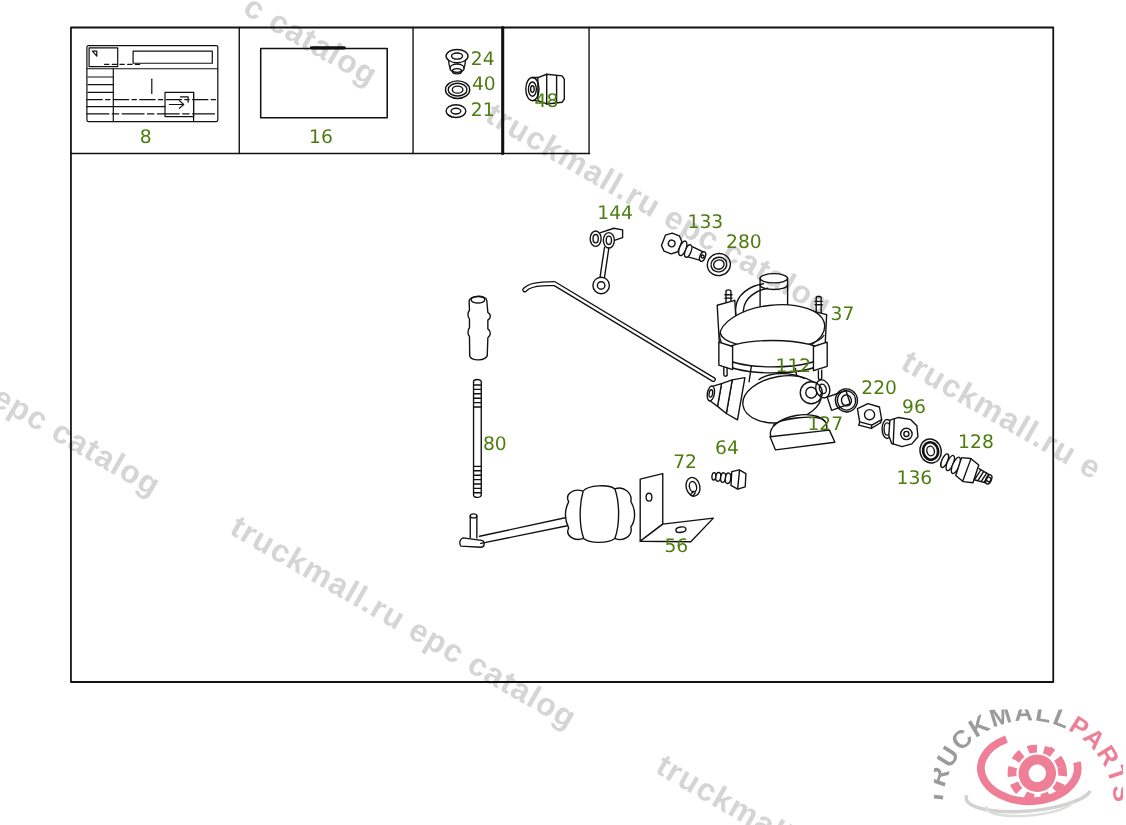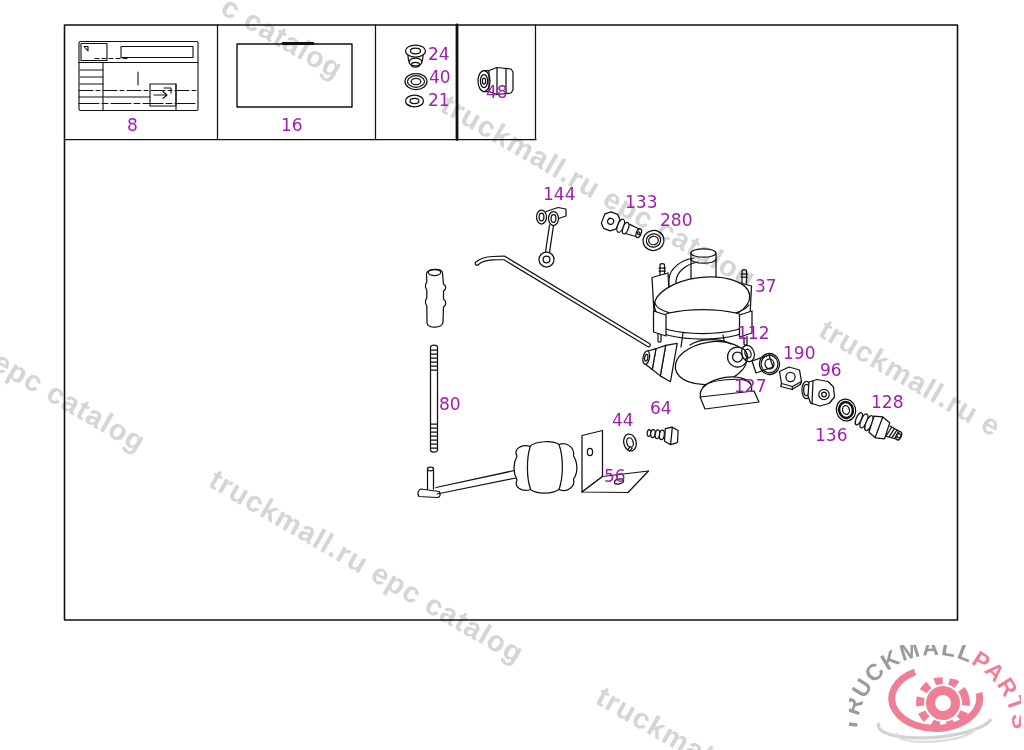--- a/index.html
+++ b/index.html
@@ -1,21 +1,21 @@
 <!DOCTYPE html>
 <html><head>
 <meta charset="utf-8">
 <style>
   html,body{margin:0;padding:0;background:#fff;}
   #page{position:relative;width:1024px;height:750px;overflow:hidden;background:#fff;
         font-family:"DejaVu Sans",sans-serif;}
   .wm{position:absolute;font:bold 29px "Liberation Sans",sans-serif;color:#d5d5d5;
       transform:rotate(30deg);transform-origin:0 0;white-space:nowrap;
       letter-spacing:1px;user-select:none;}
-  .plabel{position:absolute;font:17px "DejaVu Sans",sans-serif;color:#a21caf;
+  .plabel{position:absolute;font:17px "DejaVu Sans",sans-serif;color:#4d7c0f;
       white-space:nowrap;}
   #artwork{position:absolute;left:0;top:0;}
   #logo{position:absolute;left:849px;top:645px;}
 </style>
 </head>
 <body>
 
 <div id="page">
 
   <div class="wm" style="left:232px;top:-10px">c catalog</div>
@@ -258,30 +258,30 @@
   <span class="plabel" style="left:127px;top:115px">8</span>
   <span class="plabel" style="left:281px;top:115px">16</span>
   <span class="plabel" style="left:428px;top:44px">24</span>
   <span class="plabel" style="left:429px;top:67px">40</span>
   <span class="plabel" style="left:428px;top:90px">21</span>
   <span class="plabel" style="left:486px;top:82px">48</span>
   <span class="plabel" style="left:543px;top:184px">144</span>
   <span class="plabel" style="left:625px;top:192px">133</span>
   <span class="plabel" style="left:660px;top:210px">280</span>
   <span class="plabel" style="left:755px;top:276px">37</span>
-  <span class="plabel" style="left:737px;top:323px">112</span>
-  <span class="plabel" style="left:783px;top:343px">190</span>
+  <span class="plabel" style="left:705px;top:323px">112</span>
+  <span class="plabel" style="left:783px;top:343px">220</span>
   <span class="plabel" style="left:734px;top:376px">127</span>
   <span class="plabel" style="left:820px;top:360px">96</span>
   <span class="plabel" style="left:871px;top:392px">128</span>
   <span class="plabel" style="left:815px;top:425px">136</span>
   <span class="plabel" style="left:439px;top:394px">80</span>
-  <span class="plabel" style="left:612px;top:410px">44</span>
+  <span class="plabel" style="left:612px;top:410px">72</span>
   <span class="plabel" style="left:650px;top:398px">64</span>
-  <span class="plabel" style="left:604px;top:466px">56</span>
+  <span class="plabel" style="left:604px;top:487px">56</span>
 
   <svg id="logo" width="172" height="102" viewBox="0 0 172 102">
     <defs>
       <path id="arcp" d="M 8 88 A 78 78 0 0 1 164 88"></path>
     </defs>
     <g>
       <path d="M30,78 A56,16 -5 0 0 142,74" stroke="#d2d2d0" stroke-width="3.2" fill="none"></path>
       <path d="M48,88 A38,10 -5 0 0 126,84" stroke="#dcdcda" stroke-width="2.2" fill="none"></path>
       <path d="M66,27 A44,30 0 1 0 130,48" stroke="#ee7f96" stroke-width="7" fill="none"></path>
     </g>

